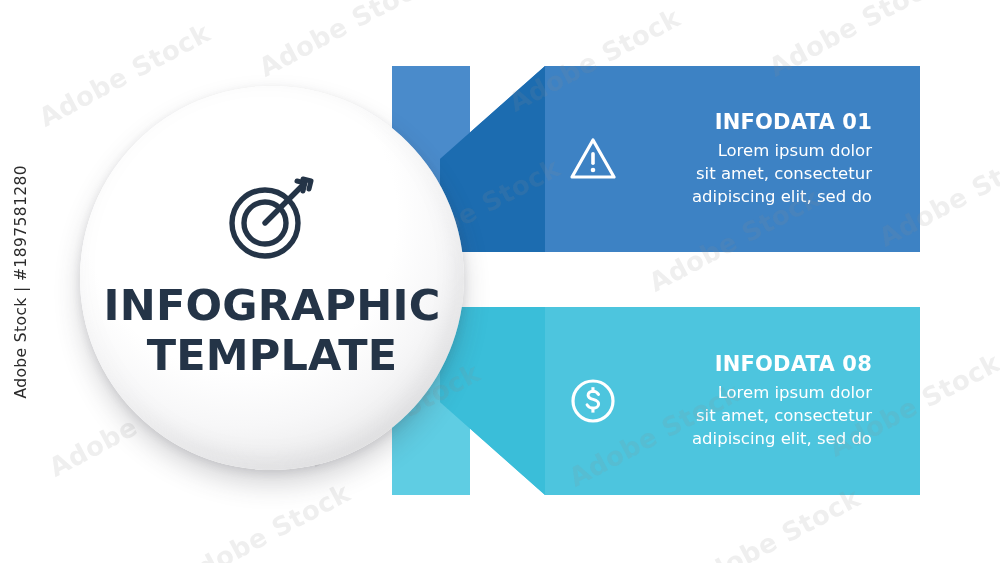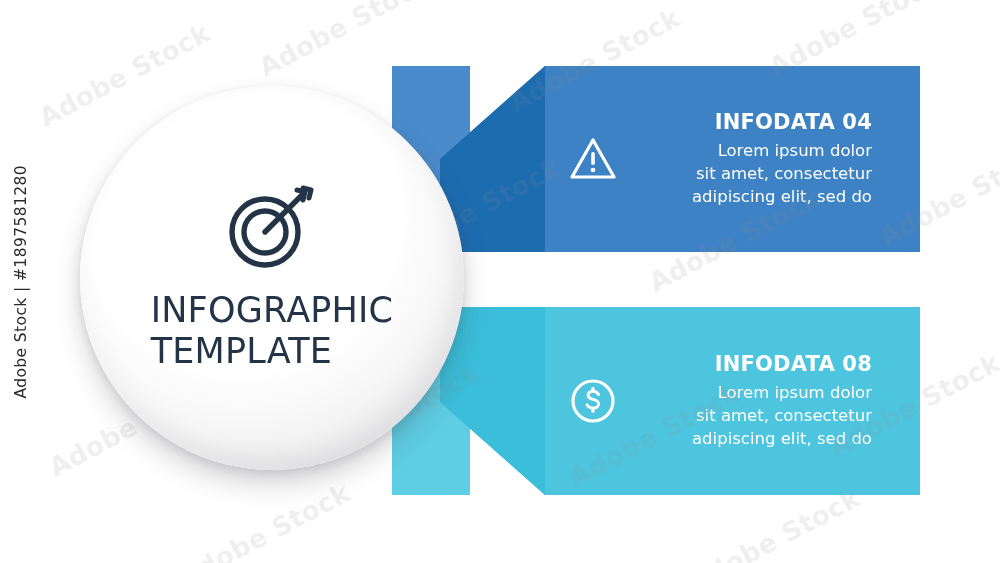--- a/index.html
+++ b/index.html
@@ -132,24 +132,24 @@
       inset -6px -10px 22px rgba(120,120,130,0.13),
       inset 5px 7px 18px rgba(255,255,255,0.9);
     display: flex;
     flex-direction: column;
     align-items: center;
     justify-content: center;
     z-index: 6;
   }
   #sphere-icon { margin-bottom: 16px; }
   #sphere-title {
-    text-align: left;
+    text-align: center;
     color: #243447;
-    font-size: 35px;
-    font-weight: 400;
+    font-size: 43px;
+    font-weight: 700;
     line-height: 1.16;
     letter-spacing: 0.2px;
     font-family: "DejaVu Sans", sans-serif;
     white-space: pre-line;
   }
 </style>
 </head>
 <body>
 
 <div id="stage">
@@ -170,21 +170,21 @@
 
     <div class="banner-content" style="left:558px;">
       <div class="icon-slot">
         <svg width="46" height="44" viewBox="0 0 46 44">
           <path d="M23 3 L44 40 L2 40 Z" fill="none" stroke="#ffffff" stroke-width="3.2" stroke-linejoin="round"></path>
           <rect x="21.2" y="15" width="3.6" height="13" rx="1.8" fill="#ffffff"></rect>
           <circle cx="23" cy="33" r="2.3" fill="#ffffff"></circle>
         </svg>
       </div>
       <div class="text-slot">
-        <div class="banner-title">INFODATA 04</div>
+        <div class="banner-title">INFODATA 01</div>
         <div class="banner-desc">Lorem ipsum dolor
 sit amet, consectetur
 adipiscing elit, sed do</div>
       </div>
     </div>
   </div>
 
   <div class="banner" id="banner-bottom">
 
     <svg class="ringarc" width="1000" height="188" viewBox="0 0 1000 188">

